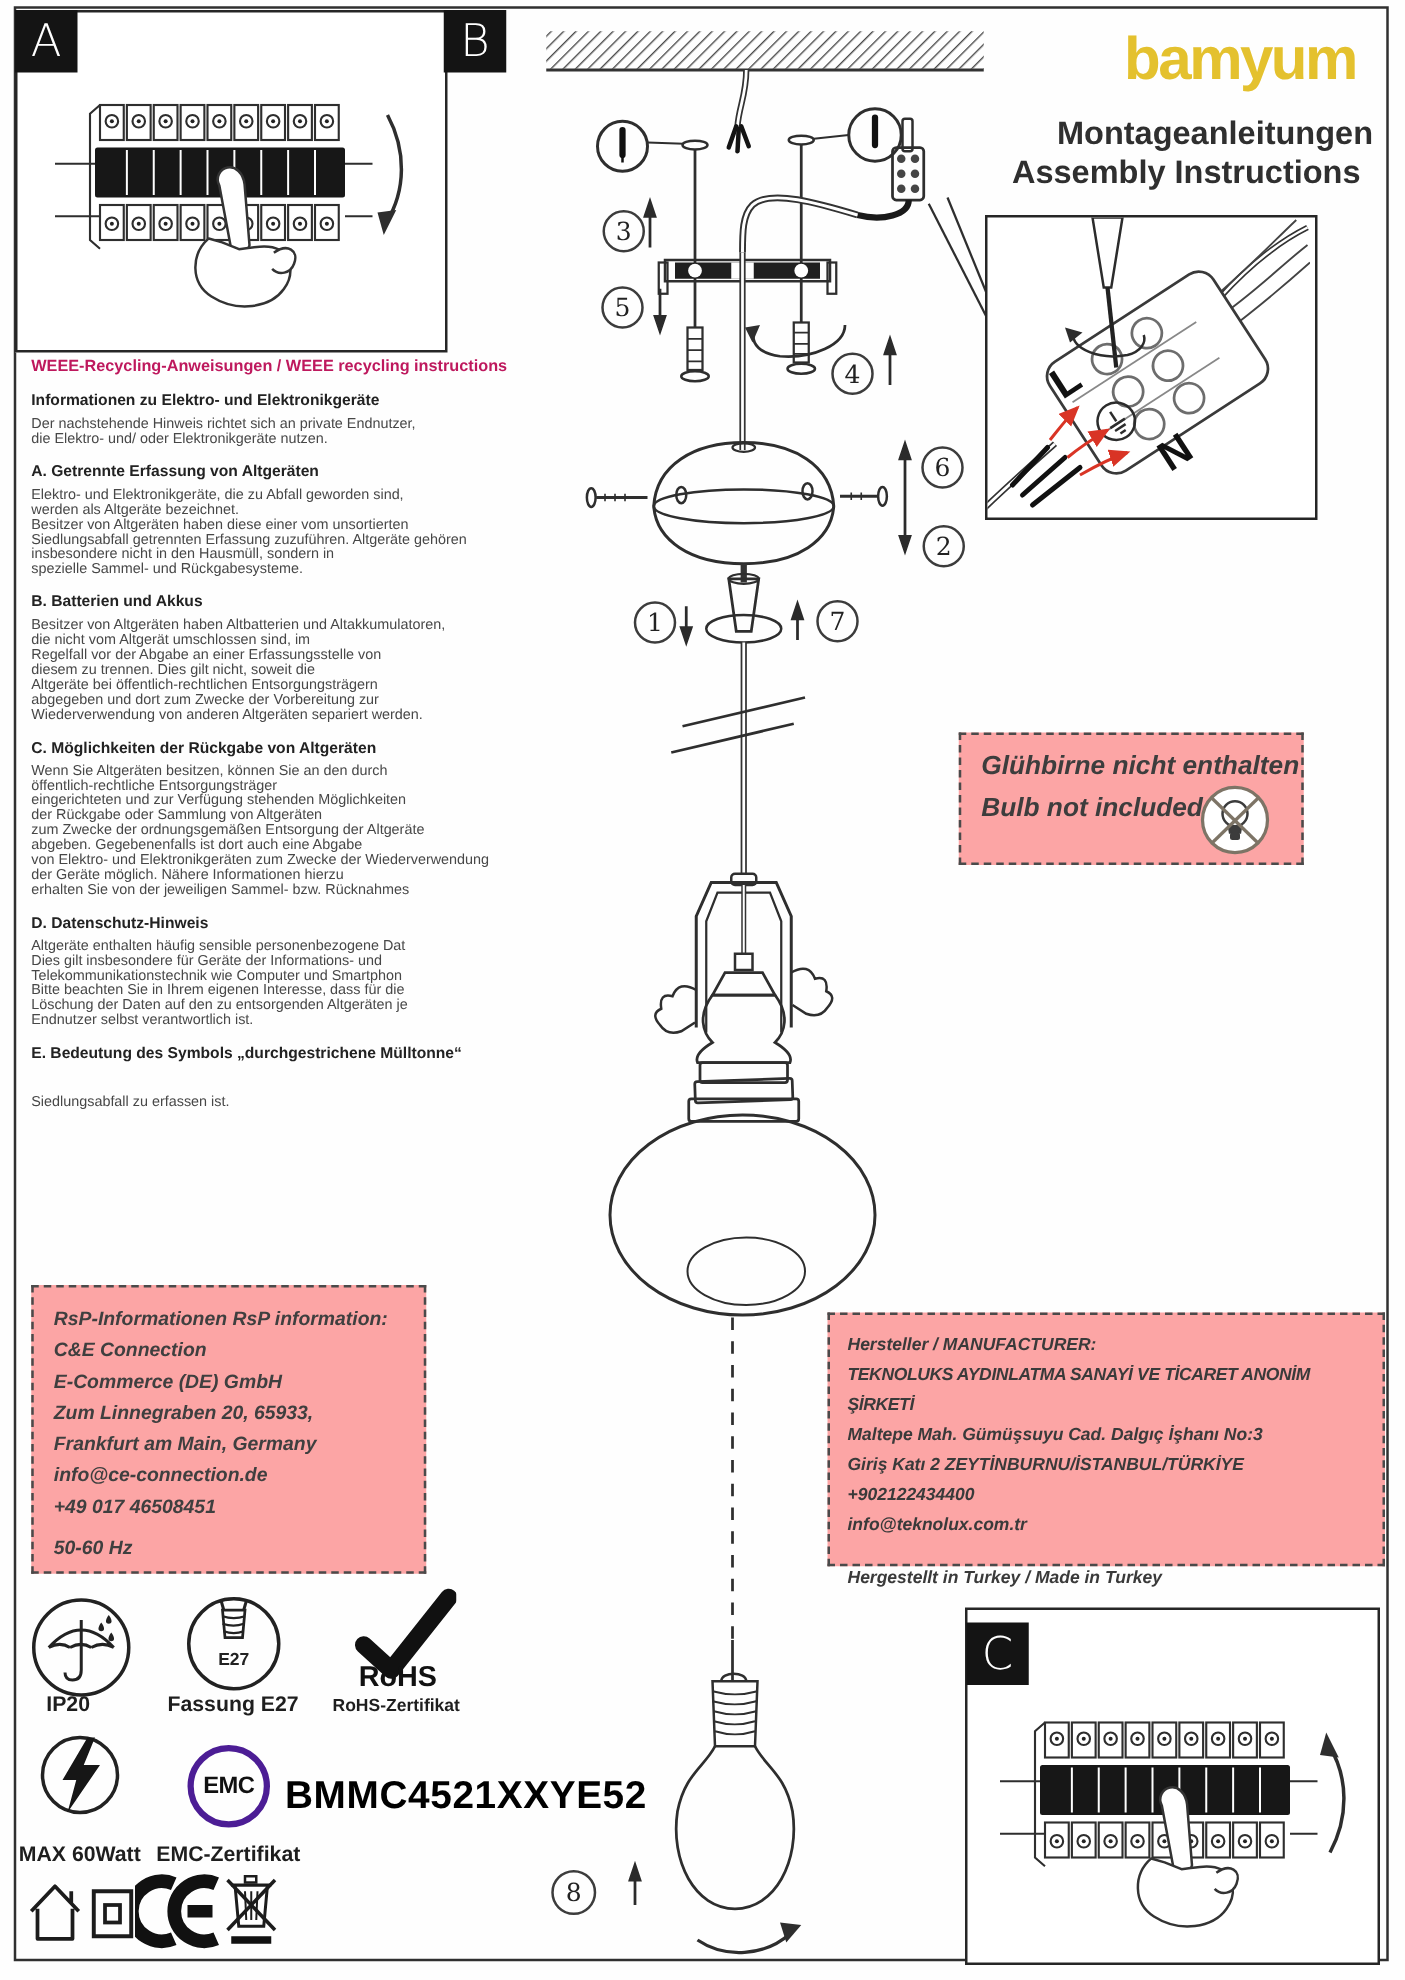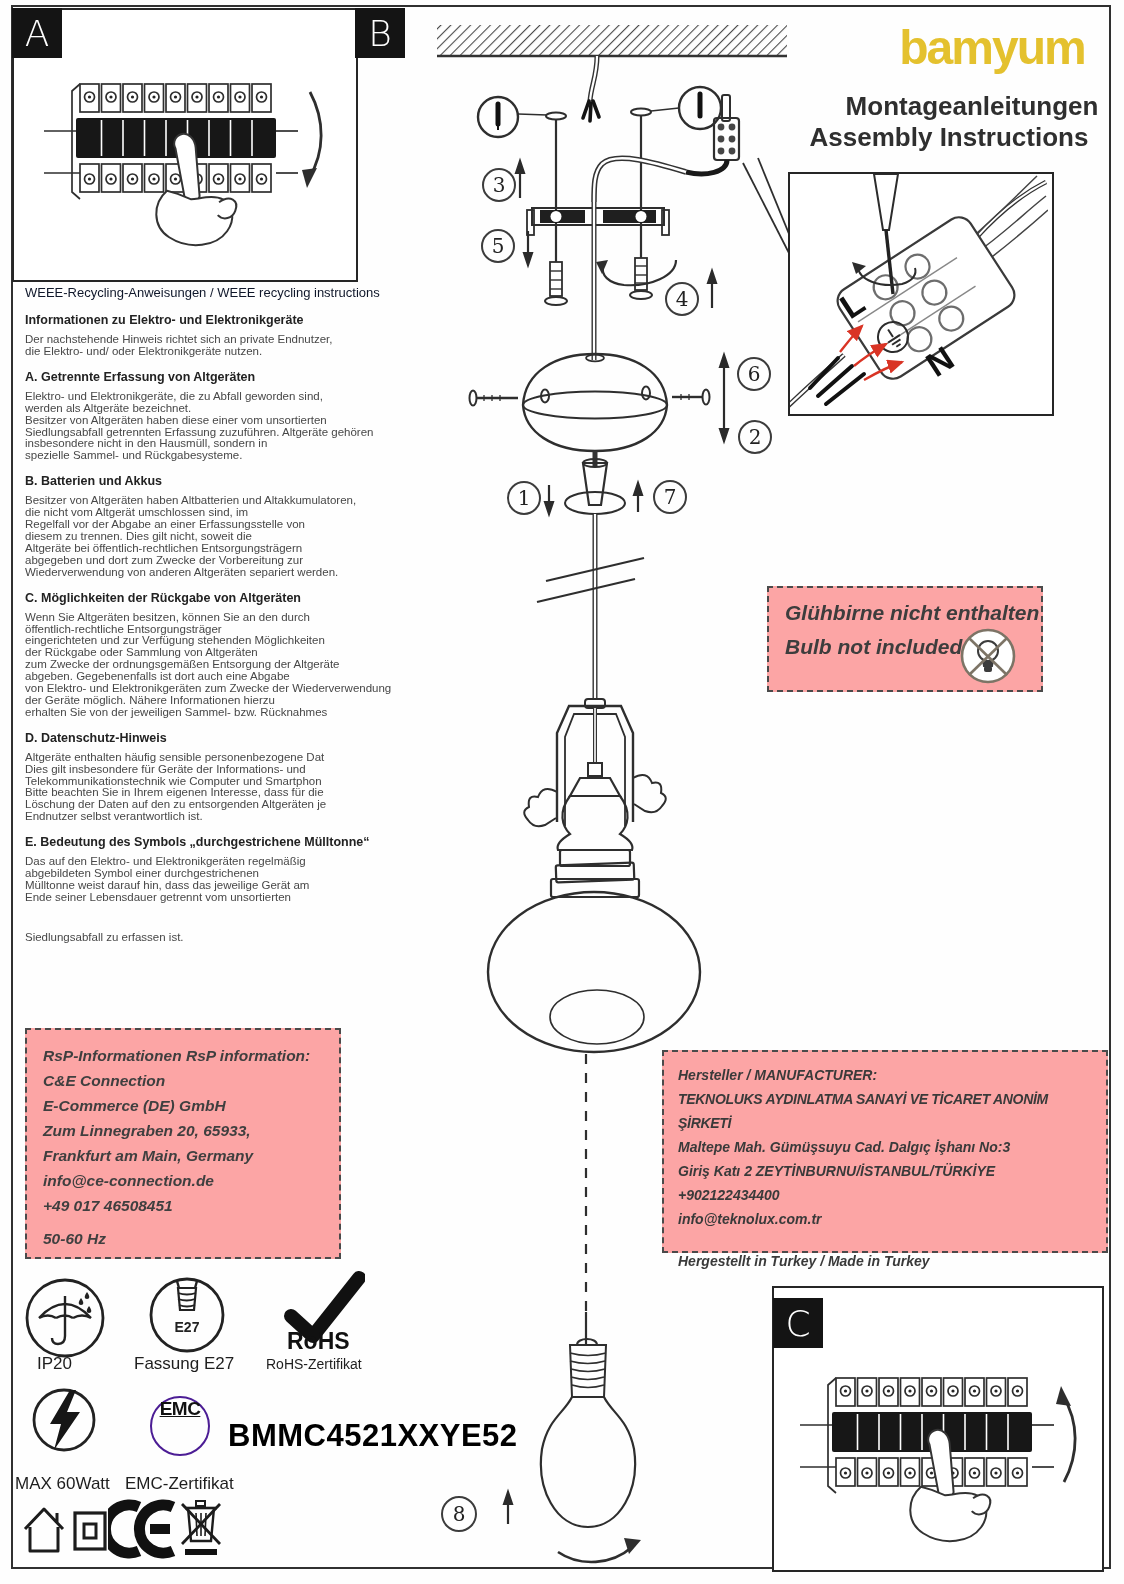--- a/index.html
+++ b/index.html
@@ -6,33 +6,33 @@
   .page{position:relative;width:1124px;height:1584px;background:#fefefe;margin:0 auto;
         font-family:"Liberation Sans","DejaVu Sans",sans-serif;color:#2c2c2c;overflow:hidden;}
   .abs{position:absolute;}
   .frame{border:2px solid #262626;background:#fff;}
   .lbl{background:#141414;color:#fff;width:50px;height:50px;display:flex;align-items:center;
        justify-content:center;font-size:36px;font-weight:300;font-family:"DejaVu Sans",sans-serif;z-index:5;}
   .dashed{border:2px dashed #4a4a4a;background:#fca5a5;box-sizing:border-box;font-style:italic;}
   .brand{font-size:48px;font-weight:800;color:#e4c12e;letter-spacing:-2px;text-align:center;}
   .doctitle{font-size:26px;font-weight:bold;color:#2f2f2f;text-align:center;line-height:31px;}
   .weee{width:442px;font-size:11.5px;line-height:11.9px;color:#474747;}
-  .weee .t{font-size:13px;font-weight:normal;color:#0f172a;margin:0 0 14px 0;line-height:14px;}
+  .weee .t{font-size:13px;font-weight:bold;color:#be185d;margin:0 0 14px 0;line-height:14px;}
   .weee h4{font-size:12.5px;font-weight:bold;color:#222;margin:13px 0 7px 0;line-height:13px;}
   .weee p{margin:0 0 4px 0;white-space:pre-line;}
   .notice-line{font-size:21px;font-weight:600;color:#3d3d3d;line-height:34px;}
   .rsp{font-size:15.5px;font-weight:600;color:#3f3f3f;line-height:25px;padding:13px 16px;}
   .mfg{font-size:14px;font-weight:600;color:#3a3a3a;line-height:24px;padding:11px 14px;}
   .step{border:2px solid #3c3c3c;border-radius:50%;width:30px;height:30px;display:flex;
         align-items:center;justify-content:center;font-family:"DejaVu Serif",serif;
         font-size:20px;color:#222;background:#fff0;z-index:3;}
-  .certlabel{font-weight:normal;color:#1e1e1e;font-size:17px;}
+  .certlabel{font-weight:bold;color:#1e1e1e;font-size:17px;}
   .model{font-size:31px;font-weight:800;color:#000;letter-spacing:0.5px;}
-  .emc-circle{width:56px;height:56px;border:2px solid #4c1d95;border-radius:50%;display:flex;
-        justify-content:center;font-size:19px;font-weight:800;color:#111;letter-spacing:-0.5px;text-decoration:underline;}
+  .emc-circle{width:56px;height:56px;border:5px solid #4c1d95;border-radius:50%;display:flex;
+        align-items:center;justify-content:center;font-size:19px;font-weight:800;color:#111;letter-spacing:-0.5px;}
   svg{display:block;}
   .ln{stroke:#2e2e2e;fill:none;}
 </style>
 </head>
 <body>
 
 <div class="page">
 
   <div class="abs" style="left:11px;top:5px;width:1100px;height:1564px;border:2px solid #303030;box-sizing:border-box;"></div>
 
@@ -390,24 +390,20 @@
 der Geräte möglich. Nähere Informationen hierzu
 erhalten Sie von der jeweiligen Sammel- bzw. Rücknahmes</p>
     <h4>D. Datenschutz-Hinweis</h4>
     <p>Altgeräte enthalten häufig sensible personenbezogene Dat
 Dies gilt insbesondere für Geräte der Informations- und
 Telekommunikationstechnik wie Computer und Smartphon
  Bitte beachten Sie in Ihrem eigenen Interesse, dass für die
 Löschung der Daten auf den zu entsorgenden Altgeräten je
 Endnutzer selbst verantwortlich ist.</p>
     <h4>E. Bedeutung des Symbols „durchgestrichene Mülltonne“</h4>
-    <p>Das auf den Elektro- und Elektronikgeräten regelmäßig
- abgebildeten Symbol einer durchgestrichenen
-Mülltonne weist darauf hin, dass das jeweilige Gerät am
-Ende seiner Lebensdauer getrennt vom unsortierten</p>
     <p style="margin-top:28px;">Siedlungsabfall zu erfassen ist.</p>
   </div>
 
   <div class="abs dashed" style="left:767px;top:586px;width:276px;height:106px;z-index:2;padding:8px 0 0 16px;">
     <div class="notice-line">Glühbirne nicht enthalten</div>
     <div class="notice-line">Bulb not included</div>
   </div>
   <svg class="abs" style="left:958px;top:626px;z-index:3" width="60" height="60" viewBox="0 0 60 60">
     <circle cx="30" cy="30" r="26" stroke="#7d7466" stroke-width="2.6" fill="#fff"></circle>
     <circle cx="30" cy="25" r="10" stroke="#3c3c3c" stroke-width="2" fill="none"></circle>

